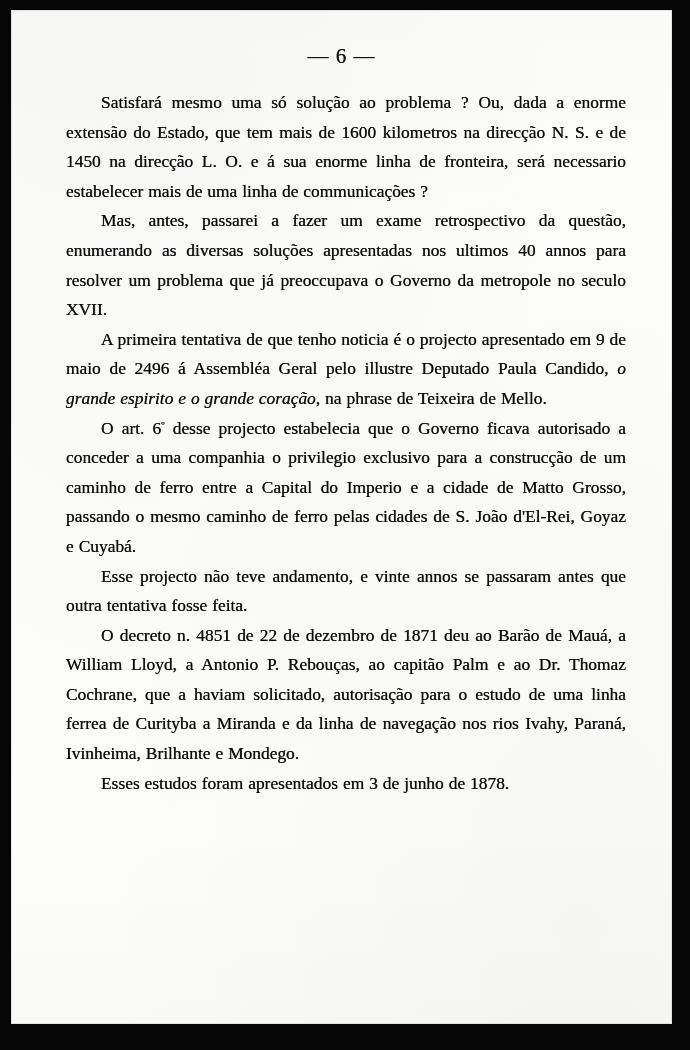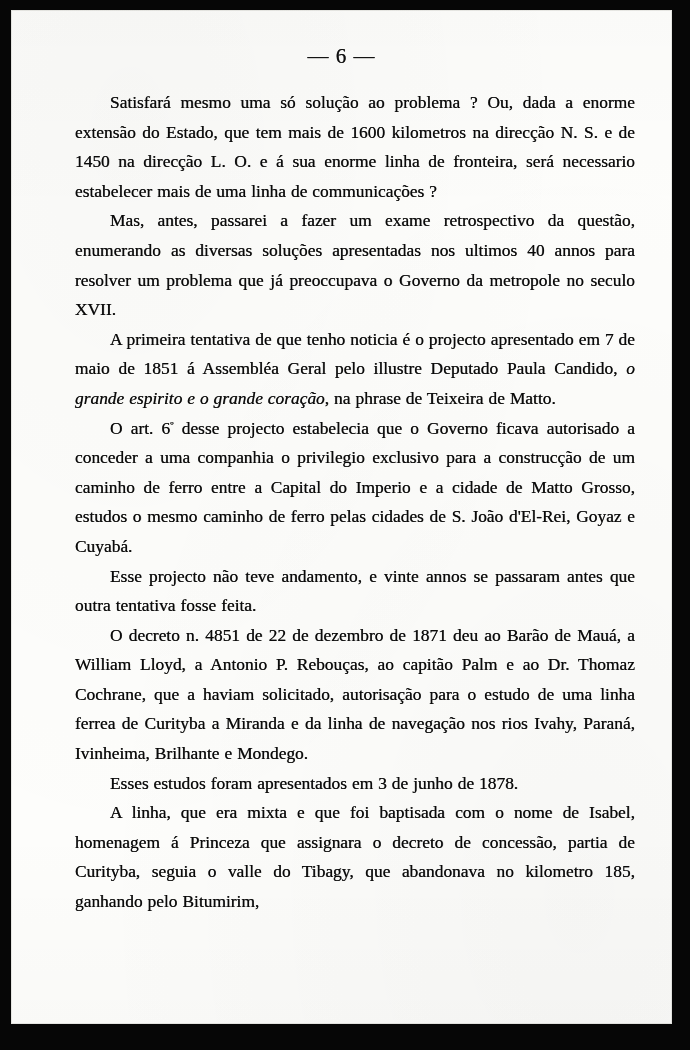--- a/index.html
+++ b/index.html
@@ -50,21 +50,21 @@
     width: 661px;
     text-align: center;
     font-size: 21px;
     color: #151515;
     letter-spacing: 1px;
     font-family: "Liberation Serif", "DejaVu Serif", serif;
   }
 
   #text-column {
     position: absolute;
-    left: 64px;
+    left: 55px;
     top: 78px;
     width: 560px;
   }
 
   p.para {
     margin: 0;
     text-indent: 35px;
     text-align: justify;
     font-size: 17.4px;
     line-height: 29.6px;
@@ -101,21 +101,20 @@
 
 <div id="scan-frame">
   <div id="page-sheet">
     <div id="paper-grain"></div>
 
     <div id="folio">— 6 —</div>
 
     <div id="text-column">
       <p class="para"><span>Satisfará mesmo uma só solução ao problema ? Ou, dada a enorme extensão do Estado, que tem mais de 1600 kilometros na direcção N. S. e de 1450 na direcção L. O. e á sua enorme linha de fronteira, será necessario estabelecer mais de uma linha de communicações ?</span></p>
       <p class="para"><span>Mas, antes, passarei a fazer um exame retrospectivo da questão, enumerando as diversas soluções apresentadas nos ultimos 40 annos para resolver um problema que já preoccupava o Governo da metropole no seculo XVII.</span></p>
-      <p class="para"><span>A primeira tentativa de que tenho noticia é o projecto apresentado em 7 de maio de 1851 á Assembléa Geral pelo illustre Deputado Paula Candido, </span><em class="it">o grande espirito e o grande coração</em><span>, na phrase de Teixeira de Matto.</span></p>
-      <p class="para"><span>O art. 6</span><sup class="ord">º</sup><span> desse projecto estabelecia que o Governo ficava autorisado a conceder a uma companhia o privilegio exclusivo para a construcção de um caminho de ferro entre a Capital do Imperio e a cidade de Matto Grosso, estudos o mesmo caminho de ferro pelas cidades de S. João d'El-Rei, Goyaz e Cuyabá.</span></p>
+      <p class="para"><span>A primeira tentativa de que tenho noticia é o projecto apresentado em 9 de maio de 2496 á Assembléa Geral pelo illustre Deputado Paula Candido, </span><em class="it">o grande espirito e o grande coração</em><span>, na phrase de Teixeira de Mello.</span></p>
+      <p class="para"><span>O art. 6</span><sup class="ord">º</sup><span> desse projecto estabelecia que o Governo ficava autorisado a conceder a uma companhia o privilegio exclusivo para a construcção de um caminho de ferro entre a Capital do Imperio e a cidade de Matto Grosso, passando o mesmo caminho de ferro pelas cidades de S. João d'El-Rei, Goyaz e Cuyabá.</span></p>
       <p class="para"><span>Esse projecto não teve andamento, e vinte annos se passaram antes que outra tentativa fosse feita.</span></p>
       <p class="para"><span>O decreto n. 4851 de 22 de dezembro de 1871 deu ao Barão de Mauá, a William Lloyd, a Antonio P. Rebouças, ao capitão Palm e ao Dr. Thomaz Cochrane, que a haviam solicitado, autorisação para o estudo de uma linha ferrea de Curityba a Miranda e da linha de navegação nos rios Ivahy, Paraná, Ivinheima, Brilhante e Mondego.</span></p>
       <p class="para"><span>Esses estudos foram apresentados em 3 de junho de 1878.</span></p>
-      <p class="para"><span>A linha, que era mixta e que foi baptisada com o nome de Isabel, homenagem á Princeza que assignara o decreto de concessão, partia de Curityba, seguia o valle do Tibagy, que abandonava no kilometro 185, ganhando pelo Bitumirim,</span></p>
     </div>
   </div>
 </div>
 
 </body></html>

